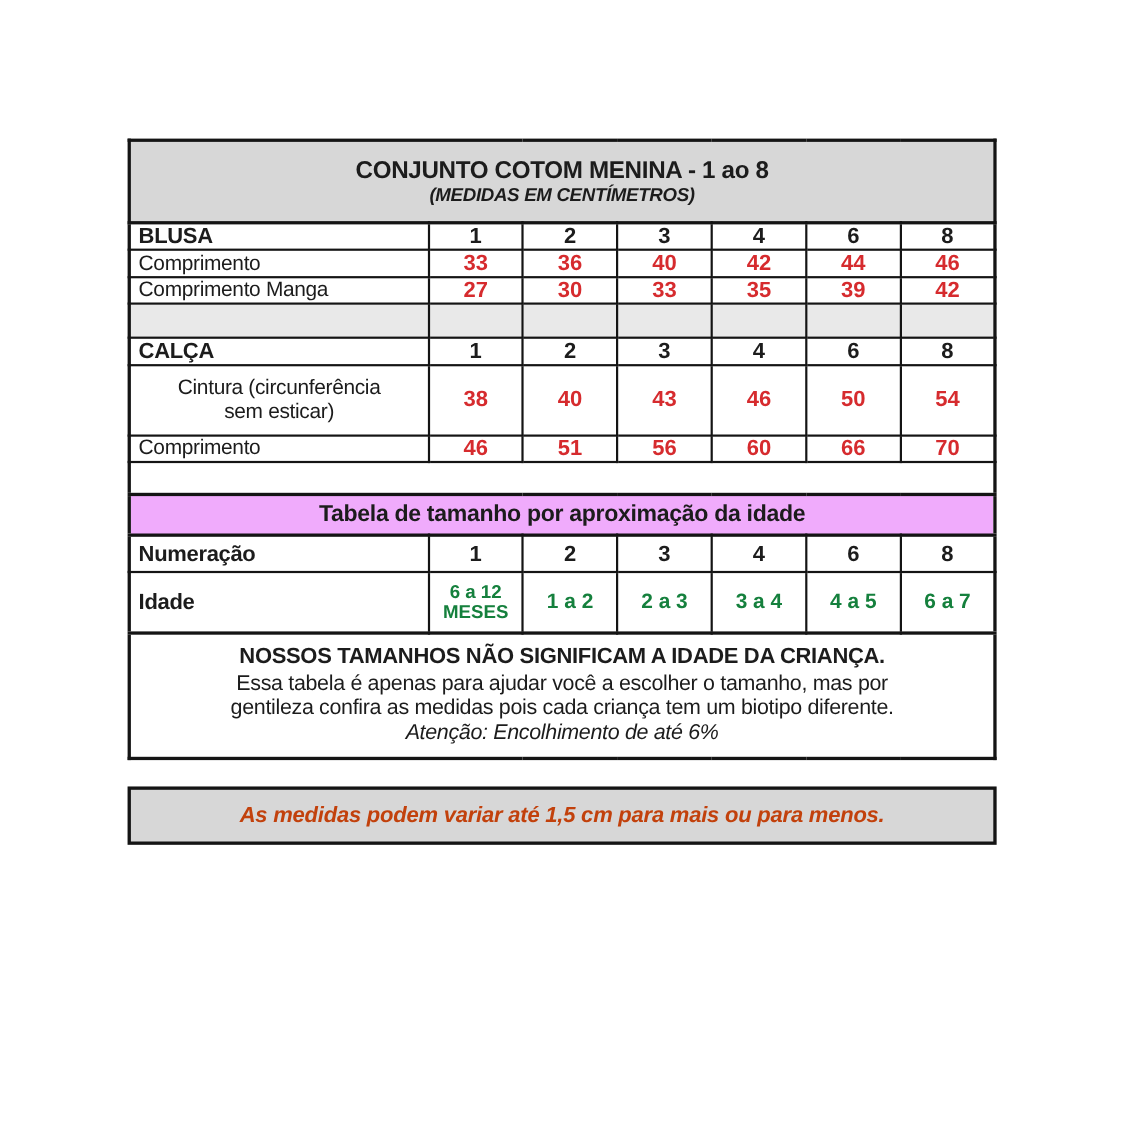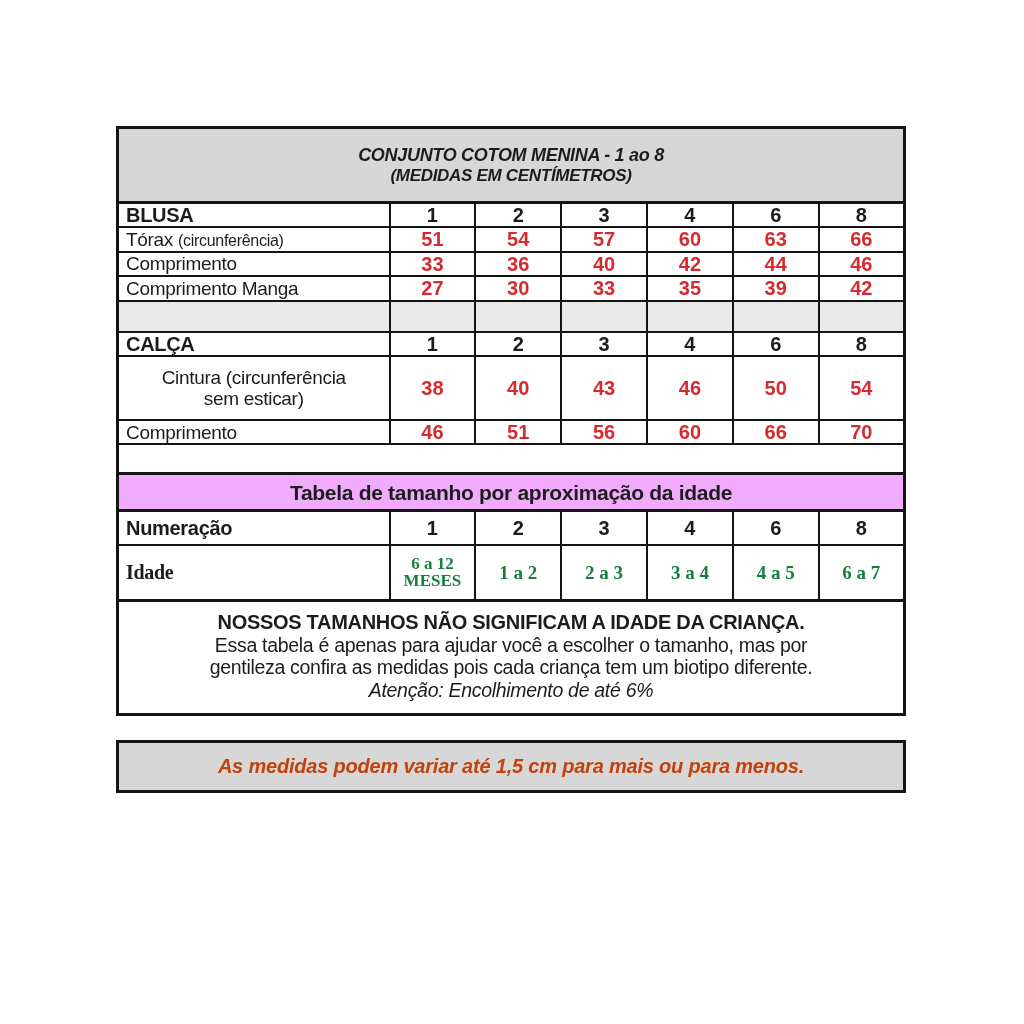--- a/index.html
+++ b/index.html
@@ -33,21 +33,21 @@
     line-height: 1.12;
     overflow: hidden;
   }
   col.c-label { width: 272px; }
   .title-cell {
     background: #d7d7d7;
     height: 72px;
     border: 3px solid #141414;
     letter-spacing: -0.3px;
   }
-  .title-main { font-weight: bold; font-size: 18px; font-style: italic; }
+  .title-main { font-weight: bold; font-size: 22px; }
   .title-sub  { font-weight: bold; font-size: 17px; font-style: italic; }
   .label-cell { text-align: left; padding-left: 7px; letter-spacing: -0.3px; }
   .section-label { font-weight: bold; font-size: 20px; }
   .row-std   { height: 17px; }
   .size-cell { font-weight: bold; font-size: 20px; }
   .value-cell { font-weight: bold; color: #d62b2e; font-size: 20px; }
   .spacer-row td { background: #e9e9e9; height: 29px; }
   .cintura-cell {
     text-align: center;
     white-space: pre-line;
@@ -58,21 +58,21 @@
   .age-title-cell {
     background: #f0abfc;
     font-weight: bold;
     font-size: 21px;
     height: 34px;
     border-top: 3px solid #141414;
     border-bottom: 3px solid #141414;
     letter-spacing: -0.3px;
   }
   .row-num { height: 34px; }
-  .idade-row td { height: 53px; font-family: Liberation Serif, serif; }
+  .idade-row td { height: 53px; }
   .idade-val { font-weight: bold; color: #15803d; font-size: 19px; }
   .idade-first { white-space: pre-line; font-size: 17px; line-height: 1.05; }
   .notes-cell {
     border-top: 3px solid #141414;
     padding: 9px 8px 11px 8px;
     letter-spacing: -0.3px;
   }
   .notes-l1 { font-weight: bold; font-size: 20px; margin-bottom: 2px; }
   .notes-l2, .notes-l3 { font-size: 19.5px; }
   .notes-l4 { font-weight: normal; font-style: italic; font-size: 19.5px; margin-top: 1px; }
@@ -120,32 +120,20 @@
     <tr class="row-std">
       <td class="label-cell section-label">BLUSA</td>
       <td class="size-cell">1</td>
       <td class="size-cell">2</td>
       <td class="size-cell">3</td>
       <td class="size-cell">4</td>
       <td class="size-cell">6</td>
       <td class="size-cell">8</td>
     </tr>
 
-    <tr class="row-std">
-      <td class="label-cell">
-        <span>Tórax</span>
-        <span style="font-size:16px;">(circunferência)</span>
-      </td>
-      <td class="value-cell">51</td>
-      <td class="value-cell">54</td>
-      <td class="value-cell">57</td>
-      <td class="value-cell">60</td>
-      <td class="value-cell">63</td>
-      <td class="value-cell">66</td>
-    </tr>
 
     <tr class="row-std">
       <td class="label-cell">Comprimento</td>
       <td class="value-cell">33</td>
       <td class="value-cell">36</td>
       <td class="value-cell">40</td>
       <td class="value-cell">42</td>
       <td class="value-cell">44</td>
       <td class="value-cell">46</td>
     </tr>

